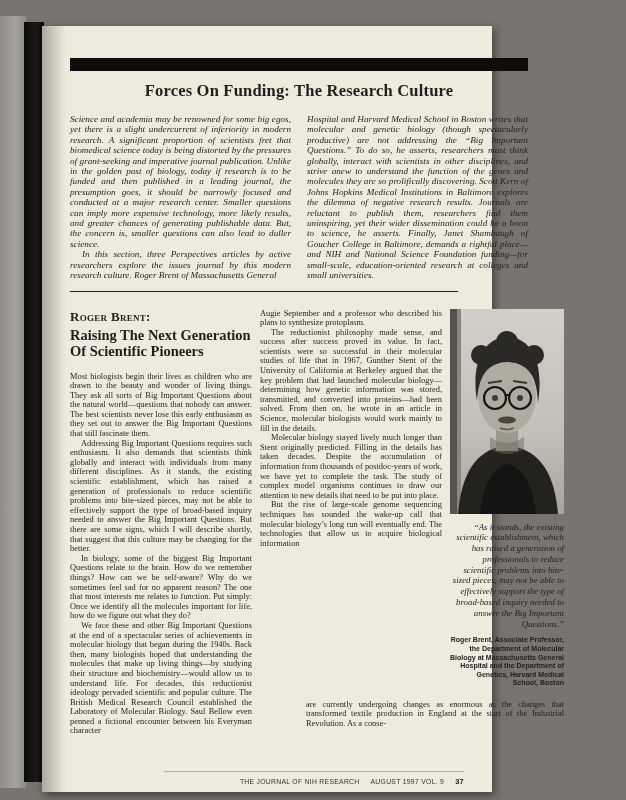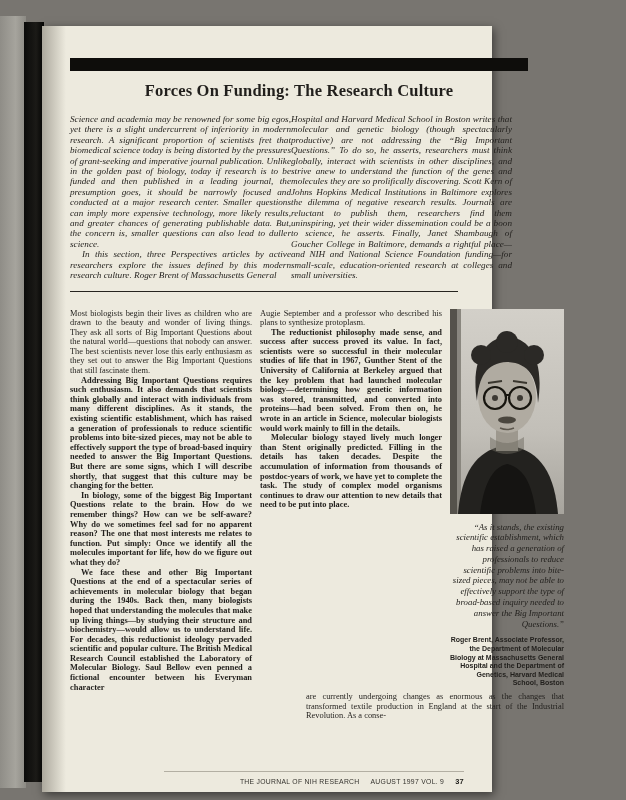--- a/index.html
+++ b/index.html
@@ -30,21 +30,21 @@
     pointer-events:none;
   }
   .black-bar{
     margin:32px 0 0 28px; width:458px; height:13px; background:#0e0d0b;
   }
   .title{
     margin:10px 0 0 28px; width:458px; text-align:center;
     font-size:16.5px; font-weight:700; letter-spacing:0.2px;
   }
   .intro{
-    margin:13px 12px 0 28px; width:458px; display:flex; 
+    margin:13px 12px 0 28px; width:458px; display:flex; gap:16px;
   }
   .intro-col{ width:221px; }
   .intro-col p{
     font-style:italic; font-size:9.2px; line-height:10.4px; text-align:justify;
   }
   .intro-col p + p{ text-indent:12px; }
   .rule{
     margin:10px 0 0 28px; width:388px; height:0; border-top:1px solid #26241f;
   }
   .article{
@@ -58,21 +58,21 @@
   .bottom-span{ grid-column:2 / 4; grid-row:2; align-self:start;margin-left:46px; }
   .heading{ margin-bottom:12px; }
   .h-kicker{
     font-weight:700; font-size:13px; font-variant:small-caps; letter-spacing:0.3px;
     margin-bottom:2px;
   }
   .h-line{ font-weight:700; font-size:14.5px; line-height:16.5px; }
   .body-p{
     font-size:8.4px; line-height:9.6px; text-align:justify;
   }
-  .col-left .body-p + .body-p, .col-mid .body-p + .body-p{ text-indent:11px;font-weight:bold; }
+  .col-left .body-p + .body-p, .col-mid .body-p + .body-p{ text-indent:11px; }
   .photo{ width:114px; height:205px; margin:0 0 8px 0; overflow:hidden; }
   .photo svg{ display:block; width:114px; height:205px; }
   .pull-quote{
     font-style:italic; font-size:8.8px; line-height:10.8px; text-align:right;
   }
   .attribution{
     margin-top:7px;
     font-family:"Liberation Sans", sans-serif;
     font-weight:700; font-size:7px; line-height:8.6px; text-align:right;
   }
@@ -96,42 +96,48 @@
 
 <div class="page">
 
   <div class="black-bar"></div>
 
   <h1 class="title">Forces On Funding: The Research Culture</h1>
 
   <div class="intro">
     <div class="intro-col">
       <p>Science and academia may be renowned for some big egos, yet there is a slight undercurrent of inferiority in modern research. A significant proportion of scientists fret that biomedical science today is being distorted by the pressures of grant-seeking and imperative journal publication. Unlike in the golden past of biology, today if research is to be funded and then published in a leading journal, the presumption goes, it should be narrowly focused and conducted at a major research center. Smaller questions can imply more expensive technology, more likely results, and greater chances of generating publishable data. But, the concern is, smaller questions can also lead to duller science.</p>
-      <p>In this section, three Perspectives articles by active researchers explore the issues defined by this modern research culture. Roger Brent of Massachusetts General</p>
+      <p>In this section, three Perspectives articles by active researchers explore the issues journal by this modern research culture. Roger Brent of Massachusetts General</p>
     </div>
     <div class="intro-col">
       <p>Hospital and Harvard Medical School in Boston writes that molecular and genetic biology (though spectacularly productive) are not addressing the “Big Important Questions.” To do so, he asserts, researchers must think globally, interact with scientists in other disciplines, and strive anew to understand the function of the genes and molecules they are so prolifically discovering. Scott Kern of Johns Hopkins Medical Institutions in Baltimore explores the dilemma of negative research results. Journals are reluctant to publish them, researchers find them uninspiring, yet their wider dissemination could be a boon to science, he asserts. Finally, Janet Shambaugh of Goucher College in Baltimore, demands a rightful place—and NIH and National Science Foundation funding—for small-scale, education-oriented research at colleges and small universities.</p>
     </div>
   </div>
 
   <div class="rule"></div>
 
   <div class="article">
 
     <div class="col col-left">
+      <div class="heading">
+        <div class="h-kicker">Roger Brent:</div>
+        <div class="h-line">Raising The Next Generation</div>
+        <div class="h-line">Of Scientific Pioneers</div>
+      </div>
       <p class="body-p">Most biologists begin their lives as children who are drawn to the beauty and wonder of living things. They ask all sorts of Big Important Questions about the natural world—questions that nobody can answer. The best scientists never lose this early enthusiasm as they set out to answer the Big Important Questions that still fascinate them.</p>
       <p class="body-p">Addressing Big Important Questions requires such enthusiasm. It also demands that scientists think globally and interact with individuals from many different disciplines. As it stands, the existing scientific establishment, which has raised a generation of professionals to reduce scientific problems into bite-sized pieces, may not be able to effectively support the type of broad-based inquiry needed to answer the Big Important Questions. But there are some signs, which I will describe shortly, that suggest that this culture may be changing for the better.</p>
       <p class="body-p">In biology, some of the biggest Big Important Questions relate to the brain. How do we remember things? How can we be self-aware? Why do we sometimes feel sad for no apparent reason? The one that most interests me relates to function. Put simply: Once we identify all the molecules important for life, how do we figure out what they do?</p>
       <p class="body-p">We face these and other Big Important Questions at the end of a spectacular series of achievements in molecular biology that began during the 1940s. Back then, many biologists hoped that understanding the molecules that make up living things—by studying their structure and biochemistry—would allow us to understand life. For decades, this reductionist ideology pervaded scientific and popular culture. The British Medical Research Council established the Laboratory of Molecular Biology. Saul Bellow even penned a fictional encounter between his Everyman character</p>
     </div>
 
     <div class="col col-mid">
       <p class="body-p">Augie September and a professor who described his plans to synthesize protoplasm.</p>
       <p class="body-p">The reductionist philosophy made sense, and success after success proved its value. In fact, scientists were so successful in their molecular studies of life that in 1967, Gunther Stent of the University of California at Berkeley argued that the key problem that had launched molecular biology—determining how genetic information was stored, transmitted, and converted into proteins—had been solved. From then on, he wrote in an article in Science, molecular biologists would work mainly to fill in the details.</p>
       <p class="body-p">Molecular biology stayed lively much longer than Stent originally predicted. Filling in the details has taken decades. Despite the accumulation of information from thousands of postdoc-years of work, we have yet to complete the task. The study of complex model organisms continues to draw our attention to new details that need to be put into place.</p>
+      <p class="body-p">But the rise of large-scale genome sequencing techniques has sounded the wake-up call that molecular biology’s long run will eventually end. The technologies that allow us to acquire biological information</p>
     </div>
 
     <div class="col col-right">
       <figure class="photo">
         <svg viewBox="0 0 114 205" xmlns="http://www.w3.org/2000/svg" role="img">
           <defs>
             <linearGradient id="pbg" x1="0" y1="0" x2="0" y2="1">
               <stop offset="0" stop-color="#d3d0c9"></stop>
               <stop offset="0.6" stop-color="#c2bfb8"></stop>
               <stop offset="1" stop-color="#a7a49d"></stop>

